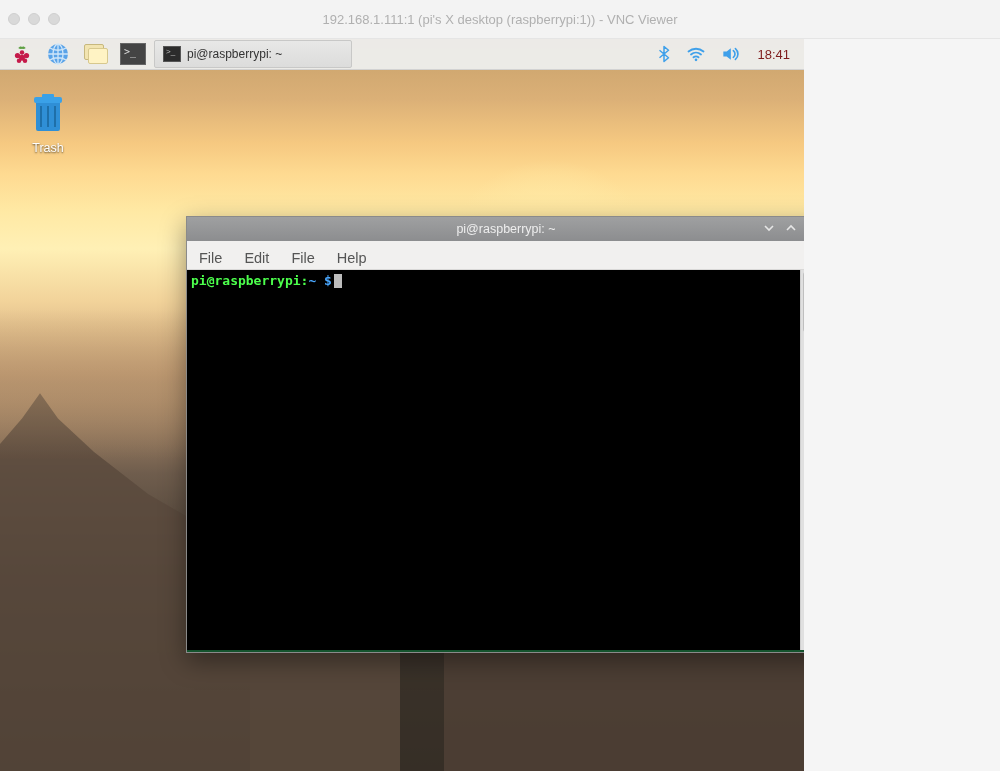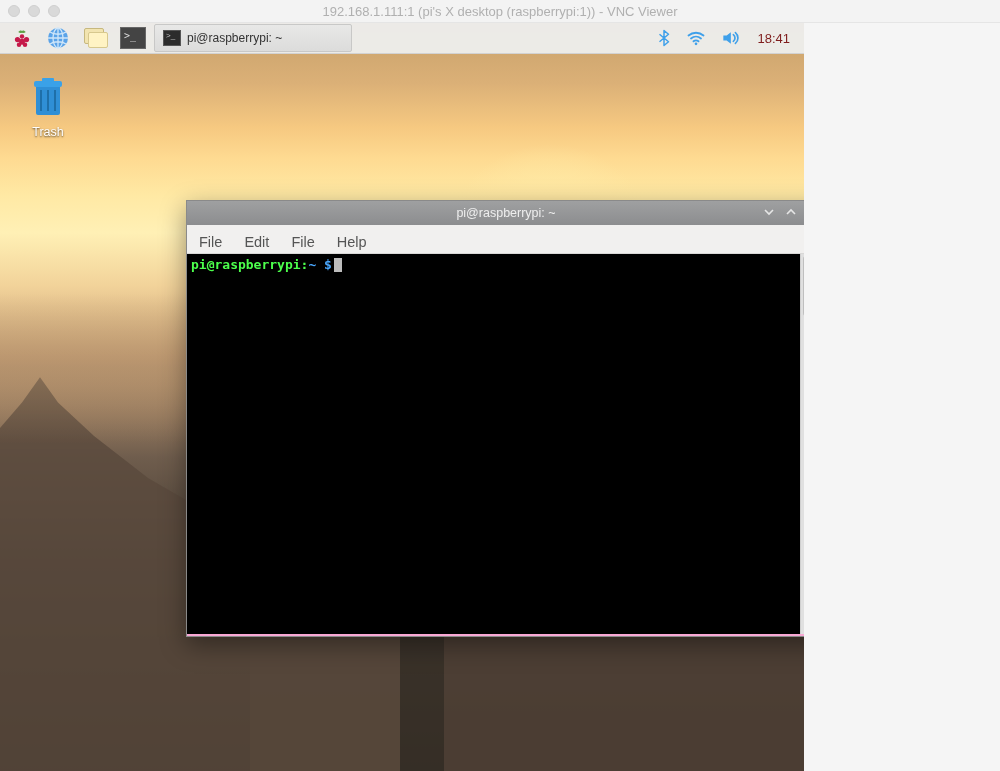--- a/index.html
+++ b/index.html
@@ -1,17 +1,17 @@
 <!DOCTYPE html>
 <html><head>
 <meta charset="utf-8">
 <style>
 html,body{margin:0;padding:0;width:1000px;height:771px;overflow:hidden;font-family:Arial,Helvetica,sans-serif;background:#f5f5f5}
 
-.mac-titlebar{height:22px;background:#f3f3f3;border-bottom:1px solid #e5e5e5;display:flex;align-items:center;position:relative;padding:0 8px;font-size:13px;color:#999}
+.mac-titlebar{height:22px;background:#f3f3f3;border-bottom:1px solid #e5e5e5;display:flex;align-items:center;position:relative;padding:8px 8px;font-size:13px;color:#999}
 .mac-dots{display:flex;gap:8px}
 .mac-dot{width:12px;height:12px;border-radius:50%;background:#d9d9d9;border:1px solid #cfcfcf;box-sizing:border-box}
 .mac-title{position:absolute;left:50%;transform:translateX(-50%);color:#b0b0b0}
 
 .desktop{width:804px;height:749px;position:relative;background:linear-gradient(to bottom,#c6a06a 0%,#dbb077 8%,#f6c981 14%,#feda91 18%,#ffe9a4 23%,#fff0b5 28%,#f2d39a 35%,#c79e74 45%,#6f5d4d 58%,#433a31 72%,#2b261f 88%,#1c1a14 100%);overflow:hidden}
 
 .sun{position:absolute;left:440px;top:120px;width:220px;height:220px;border-radius:50%;background:radial-gradient(circle,#fff8e1 0%,#ffe8a3 35%,rgba(255,230,160,0) 70%);pointer-events:none}
 
 .hill1{position:absolute;bottom:0;left:-50px;width:450px;height:420px;background:#5a4a3d;clip-path:polygon(0% 100%,0% 30%,8% 22%,16% 12%,20% 6%,24% 12%,32% 20%,44% 30%,60% 40%,100% 60%,100% 100%);opacity:.85}
 .hill2{position:absolute;bottom:0;right:-40px;width:400px;height:480px;background:#4e4035;clip-path:polygon(0% 100%,0% 55%,15% 45%,30% 35%,42% 22%,52% 8%,58% 4%,62% 8%,70% 22%,80% 35%,100% 40%,100% 100%);opacity:.88}
@@ -35,21 +35,21 @@
 .trash-wrap{position:absolute;top:50px;left:18px;width:60px;text-align:center;cursor:default}
 .trash-label{color:#fff;font-size:12.5px;text-shadow:0 1px 2px rgba(0,0,0,.7);margin-top:0}
 
 .term-window{position:absolute;left:186px;top:177px;width:638px;background:#ececec;border:1px solid #8a8a8a;box-shadow:0 8px 24px rgba(0,0,0,.4)}
 .term-titlebar{height:24px;background:linear-gradient(#9fa0a1,#8c8d8f);color:#fff;display:flex;align-items:center;justify-content:center;position:relative;font-size:12.5px}
 .term-titlebar .title-text{color:#eee}
 .term-ctrls{position:absolute;right:6px;top:0;height:24px;display:flex;align-items:center;gap:10px}
 .term-ctrls span{color:#e8e8e8;font-size:14px;line-height:1;cursor:default}
 .term-menubar{height:28px;background:#f1f0ef;border-bottom:1px solid #d9d8d7;display:flex;align-items:flex-end;padding:0 10px;gap:18px;font-size:14.5px;color:#555}
 .term-menubar span{padding:3px 2px}
-.term-body-wrap{display:flex;background:#f9a8d4;padding:0 10px 2px 0}
+.term-body-wrap{display:flex;background:#14532d;padding:0 10px 2px 0}
 .term-body{flex:1;height:376px;background:#000;font-family:"DejaVu Sans Mono",Menlo,monospace;font-size:13px;line-height:17px;padding:2px 4px;color:#ccc;position:relative}
 .term-scroll{width:14px;background:#e0e0e0;border-left:1px solid #cfcfcf;position:relative}
 .term-thumb{position:absolute;left:2px;right:2px;top:2px;height:60px;background:#bfbfbf;border-radius:3px}
 .prompt-user{color:#4cff4c;font-weight:bold}
 .prompt-path{color:#4aa8ff;font-weight:bold}
 .prompt-dollar{color:#4aa8ff;font-weight:bold}
 .cursor{display:inline-block;width:8px;height:14px;background:#bdbdbd;vertical-align:text-bottom;margin-left:2px}
 </style>
 </head>
 <body>

